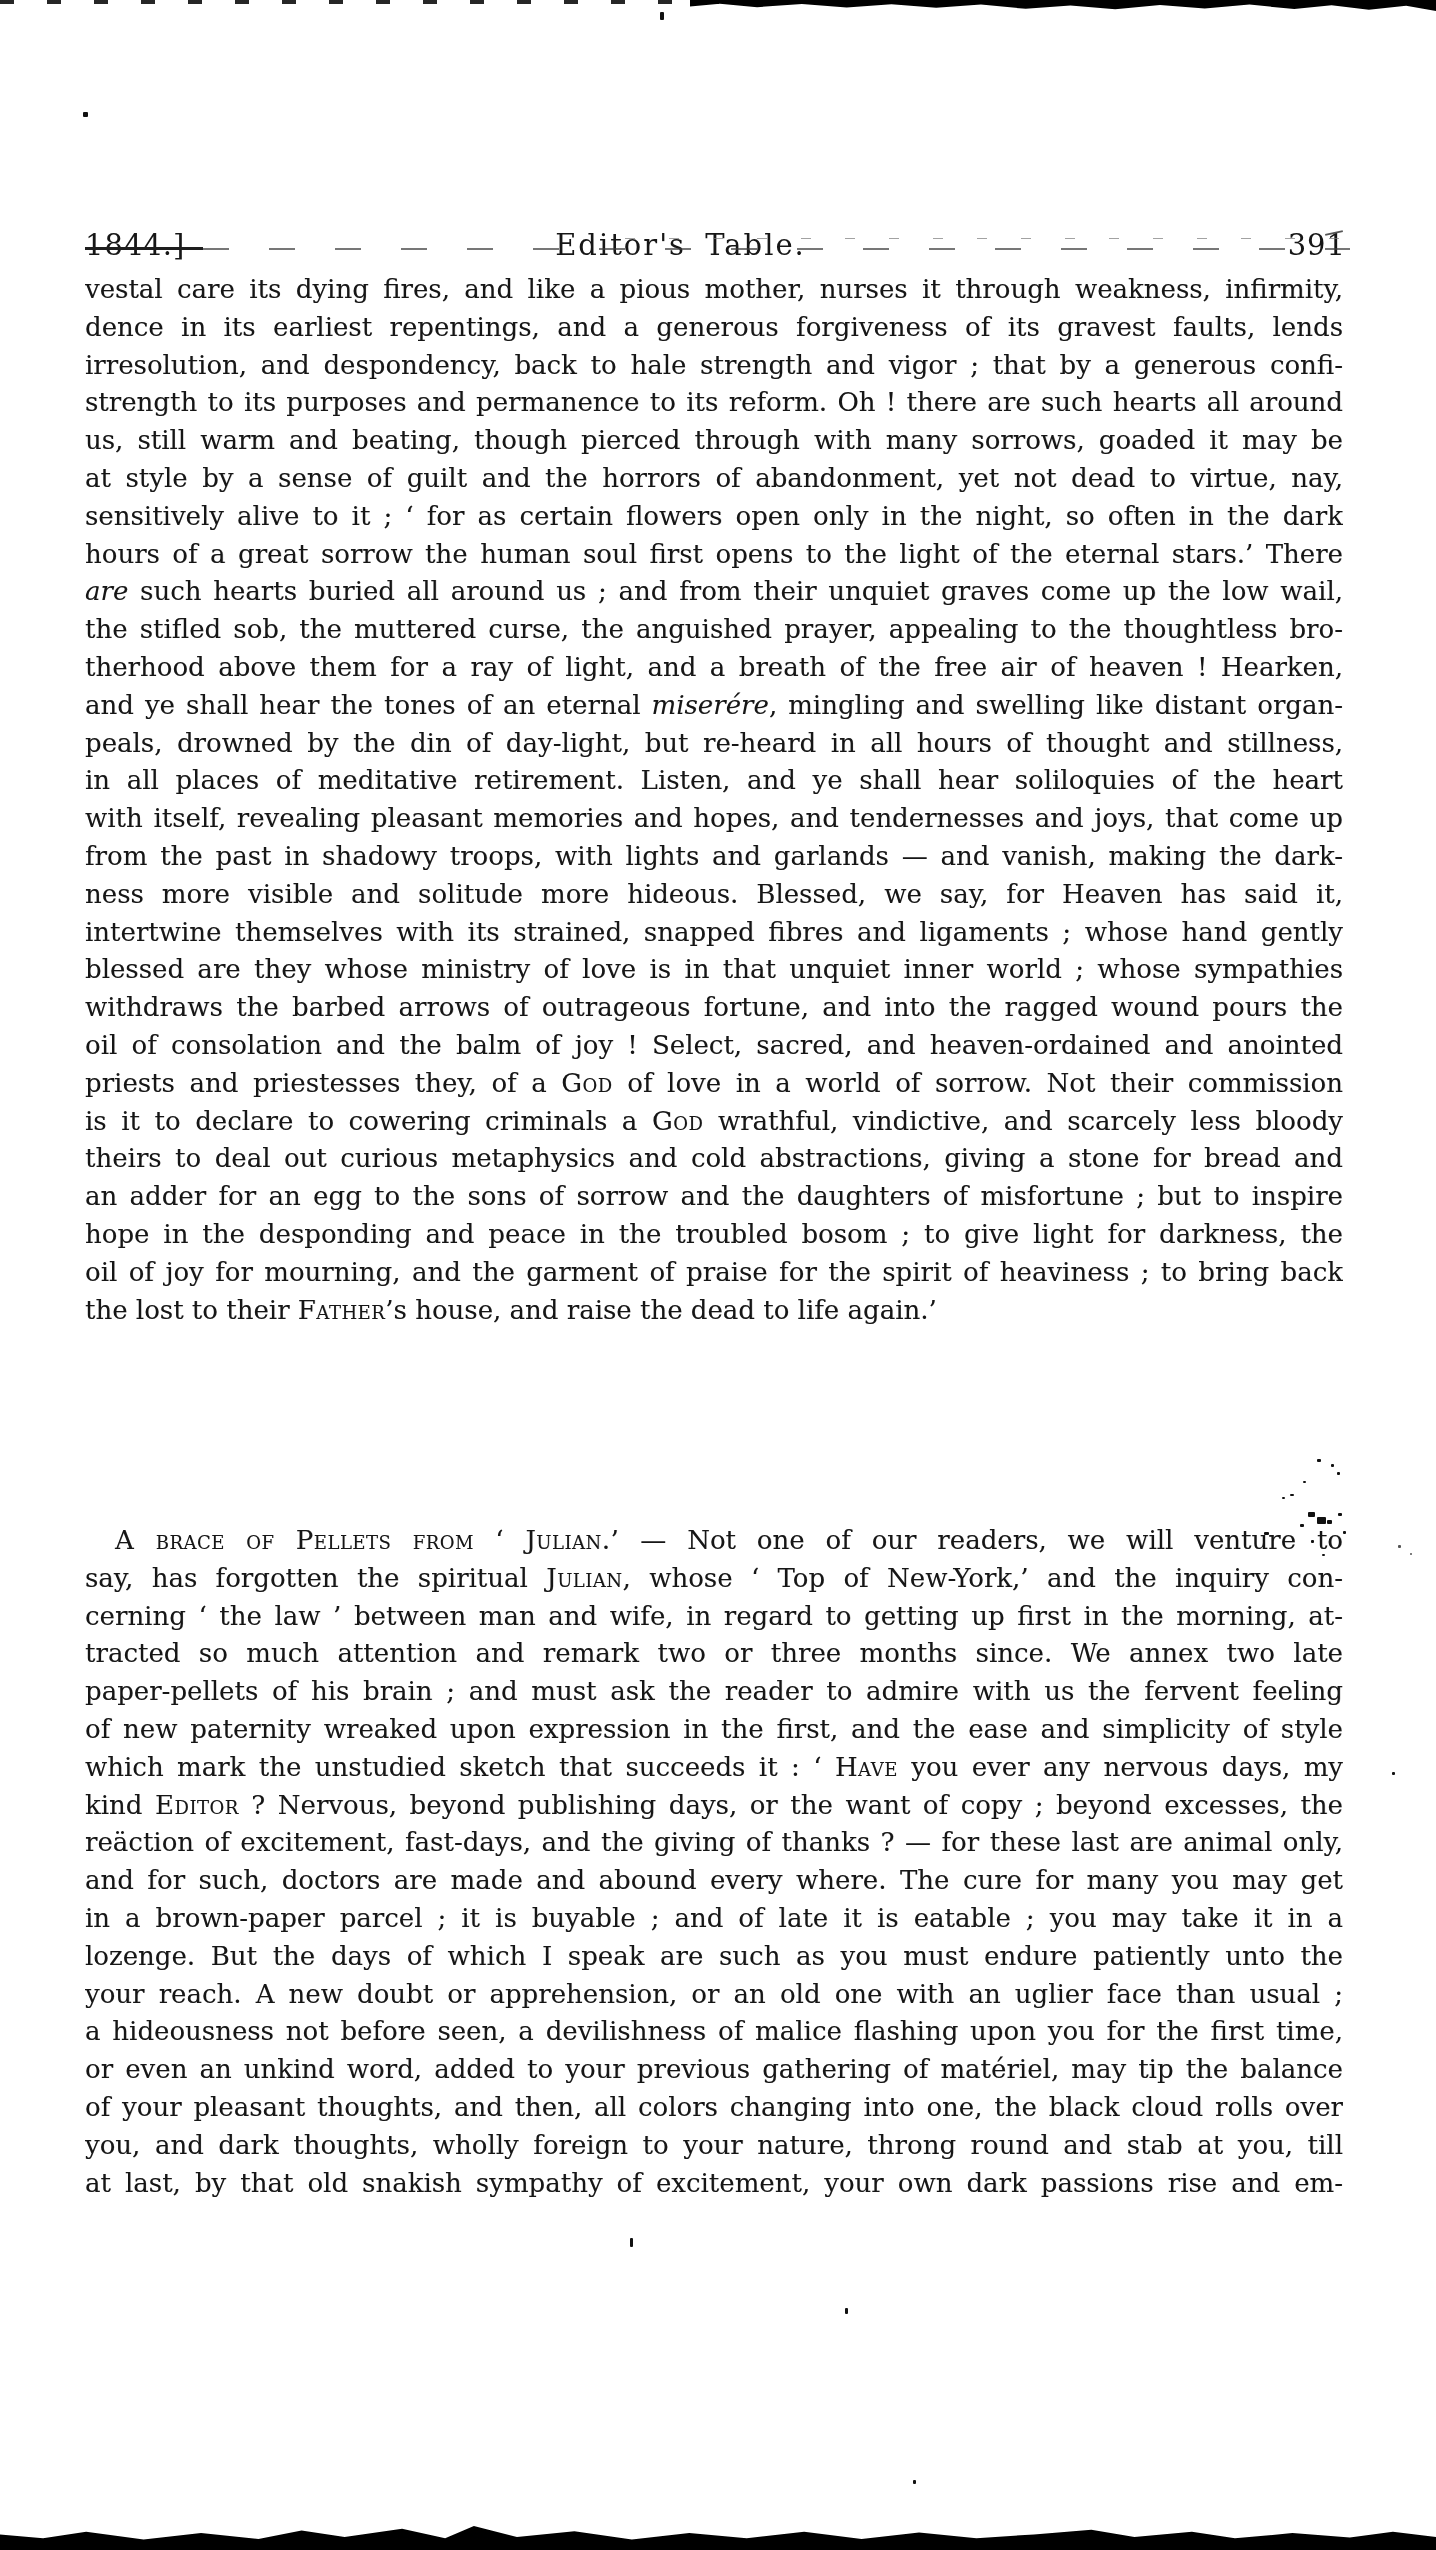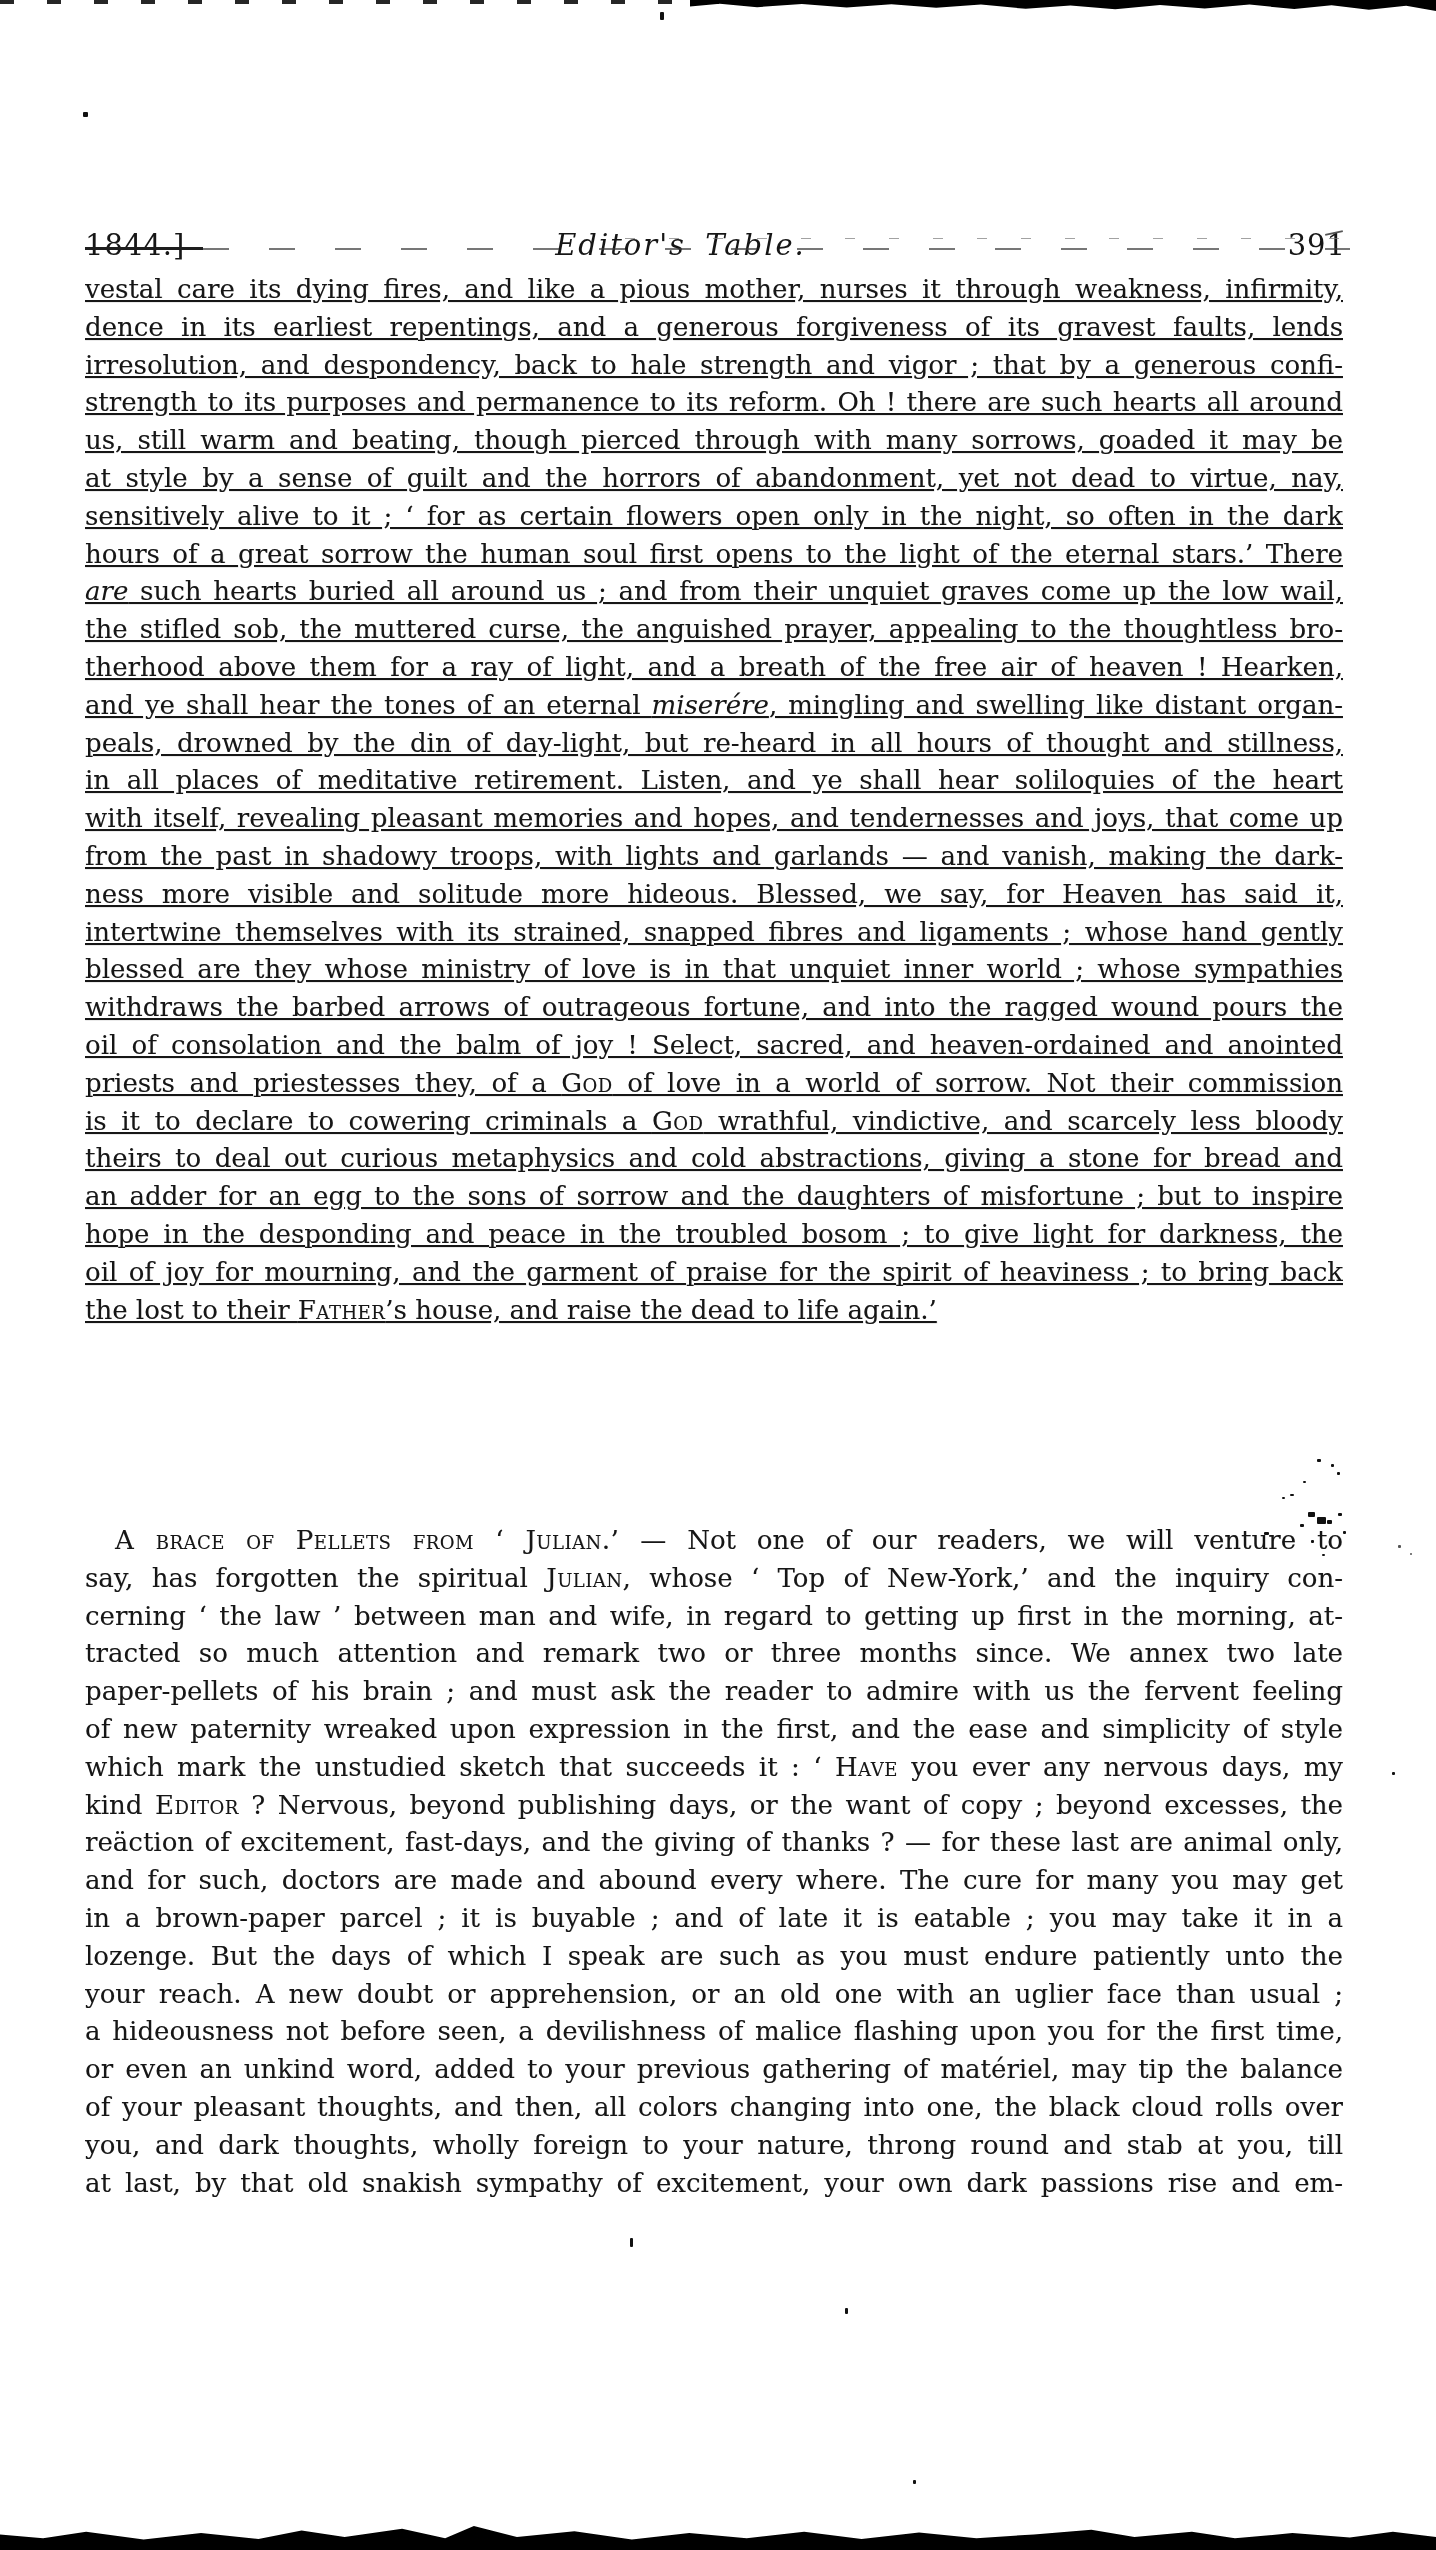--- a/index.html
+++ b/index.html
@@ -15,36 +15,36 @@
   .strip-thin{position:absolute;top:0;left:0;width:740px;height:4px;
     background:repeating-linear-gradient(90deg,#000 0 14px,transparent 14px 47px);opacity:.85;}
   .strip-thick{position:absolute;top:0;left:690px;width:746px;height:13px;background:#000;
     clip-path:polygon(0 0,100% 0,100% 85%,96% 45%,91% 75%,86% 40%,81% 70%,75% 35%,69% 65%,63% 38%,57% 72%,51% 42%,45% 68%,39% 35%,33% 60%,27% 33%,21% 58%,15% 30%,9% 55%,4% 28%,0 50%);}
   .scan-bottom-band{position:absolute;left:0;bottom:0;width:1436px;height:26px;background:#000;
     clip-path:polygon(0 40%,3% 55%,6% 30%,10% 60%,14% 35%,18% 58%,21% 25%,24% 50%,28% 18%,31% 55%,33% 8%,36% 50%,40% 28%,44% 60%,48% 35%,52% 55%,56% 30%,60% 58%,64% 33%,68% 55%,72% 40%,76% 22%,79% 50%,83% 30%,86% 55%,90% 35%,94% 52%,97% 30%,100% 50%,100% 100%,0 100%);}
 
   
   .running-header{position:absolute;top:185px;left:85px;width:1261px;height:40px;font-size:29px;margin-top:43px;}
   .hdr-year{position:absolute;left:0;top:0;letter-spacing:1px;}
-  .hdr-title{position:absolute;left:calc(50% - 35px);transform:translateX(-50%);top:0;font-style:italic;letter-spacing:2px;word-spacing:8px;}
+  .hdr-title{position:absolute;left:calc(50% - 35px);transform:translateX(-50%);top:0;letter-spacing:2px;word-spacing:8px;}
   .hdr-page{position:absolute;right:0;top:0;letter-spacing:1px;}
 
   
   .header-rule{position:absolute;top:240px;left:85px;width:1305px;height:12px;}
   .rule-a{position:absolute;top:7px;left:0;width:118px;height:3px;background:#1e1e1e;}
   .rule-b{position:absolute;top:8px;left:118px;right:40px;height:2px;opacity:.7;
     background:repeating-linear-gradient(90deg,#3c3c3c 0 26px,transparent 26px 66px);}
   .rule-c{position:absolute;top:-2px;left:540px;width:720px;height:1px;opacity:.7;
     background:repeating-linear-gradient(90deg,#7a7a7a 0 10px,transparent 10px 44px);}
   .rule-d{position:absolute;top:-8px;left:1240px;width:18px;height:2px;background:#555;transform:rotate(-12deg);}
 
   
   .para{position:absolute;left:85px;width:1258px;font-size:26px;line-height:37.8px;
     text-shadow:0.3px 0.3px 0 rgba(0,0,0,0.28);}
-  .para1{top:271px;text-decoration:underline;}
+  .para1{top:271px;}
   .para2{top:1522px;}
   .line{text-align:justify;text-align-last:justify;height:37.8px;overflow:hidden;}
   .line.last-left{text-align-last:left;}
   .line.indent{text-indent:30px;}
   .it{font-style:italic;}
   .sc{font-variant:small-caps;letter-spacing:0.5px;}
 
   
   .speck{position:absolute;background:#111;border-radius:1px;}
   .speck.light{background:#555;}

